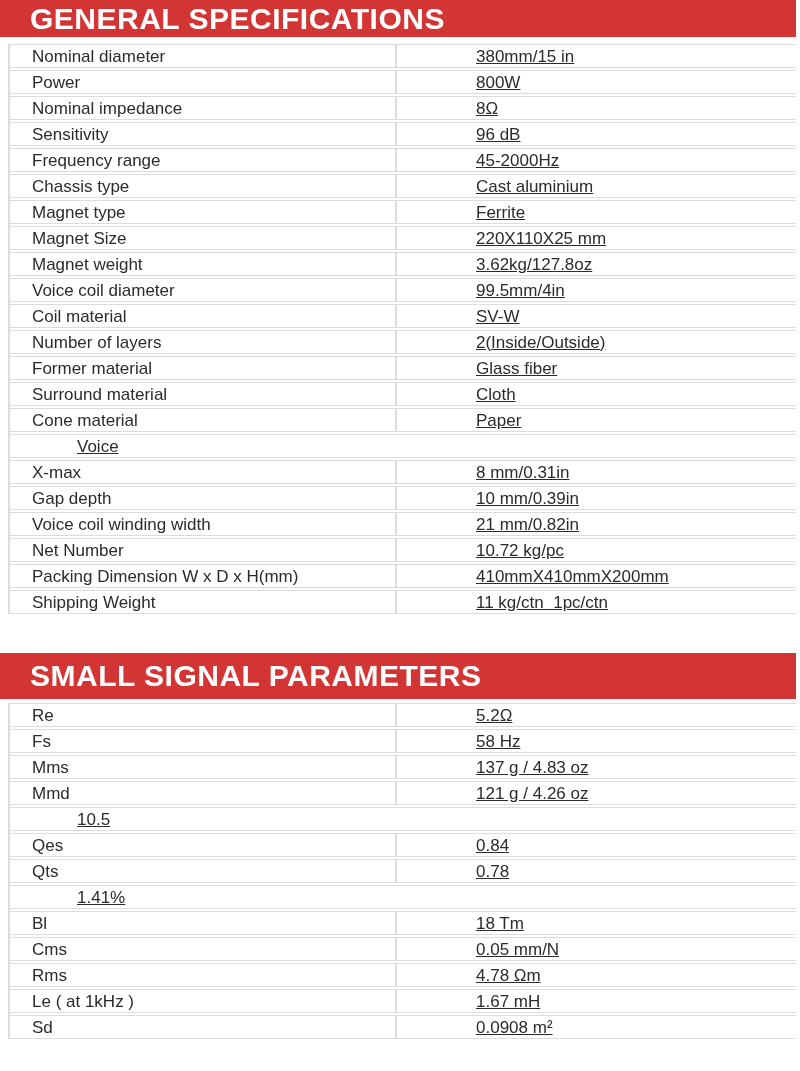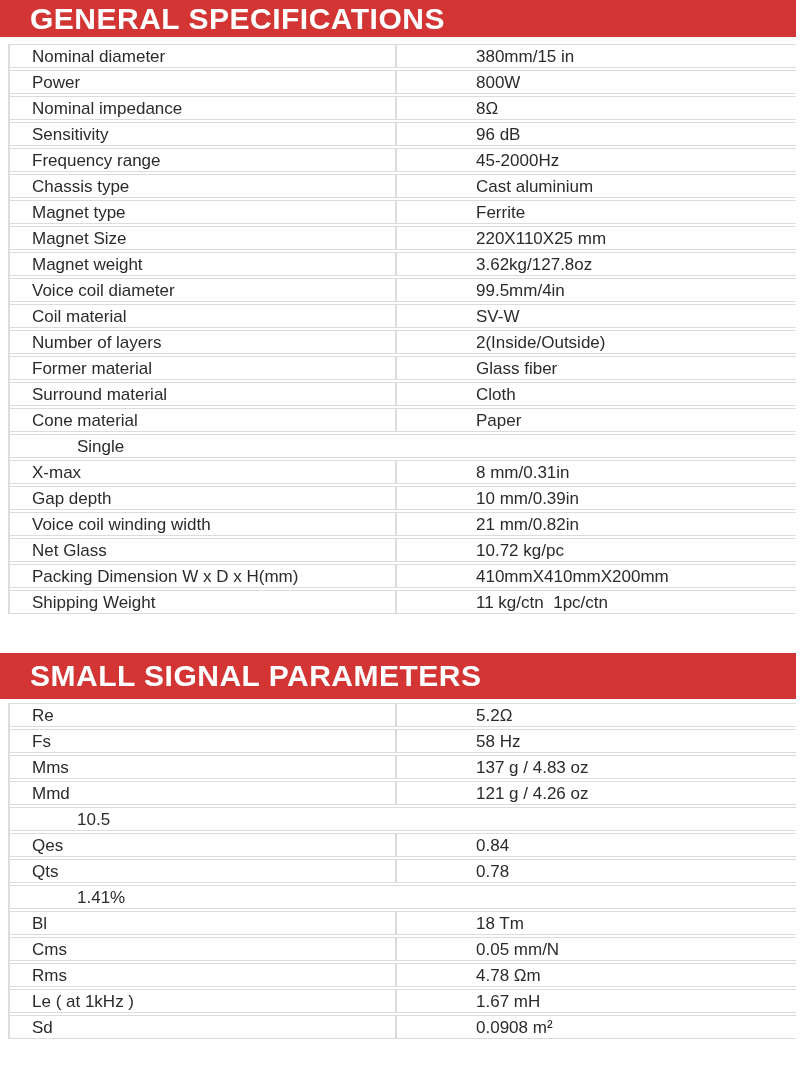--- a/index.html
+++ b/index.html
@@ -60,20 +60,21 @@
     width: 387px;
     padding-left: 22px;
     border-right: 2px solid var(--border);
     align-self: stretch;
     display: flex;
     align-items: center;
   }
   .cell-value {
     flex: 1;
     padding-left: 67px;
+    text-decoration: underline;
   }
 </style>
 </head>
 <body>
 
 <main class="sheet">
 
   <section class="sec sec-0">
     <header class="banner">
       <h2>GENERAL SPECIFICATIONS</h2>
@@ -148,40 +149,40 @@
     <div class="cell cell-label">Surround material</div>
     <div class="cell cell-value">Cloth</div>
   </div>
 
   <div class="row">
     <div class="cell cell-label">Cone material</div>
     <div class="cell cell-value">Paper</div>
   </div>
 
   <div class="row">
-    <div class="cell cell-value">Single</div>
+    <div class="cell cell-value">Voice</div>
   </div>
 
   <div class="row">
     <div class="cell cell-label">X-max</div>
     <div class="cell cell-value">8 mm/0.31in</div>
   </div>
 
   <div class="row">
     <div class="cell cell-label">Gap depth</div>
     <div class="cell cell-value">10 mm/0.39in</div>
   </div>
 
   <div class="row">
     <div class="cell cell-label">Voice coil winding width</div>
     <div class="cell cell-value">21 mm/0.82in</div>
   </div>
 
   <div class="row">
-    <div class="cell cell-label">Net Glass</div>
+    <div class="cell cell-label">Net Number</div>
     <div class="cell cell-value">10.72 kg/pc</div>
   </div>
 
   <div class="row">
     <div class="cell cell-label">Packing Dimension W x D x H(mm)</div>
     <div class="cell cell-value">410mmX410mmX200mm</div>
   </div>
 
   <div class="row">
     <div class="cell cell-label">Shipping Weight</div>

